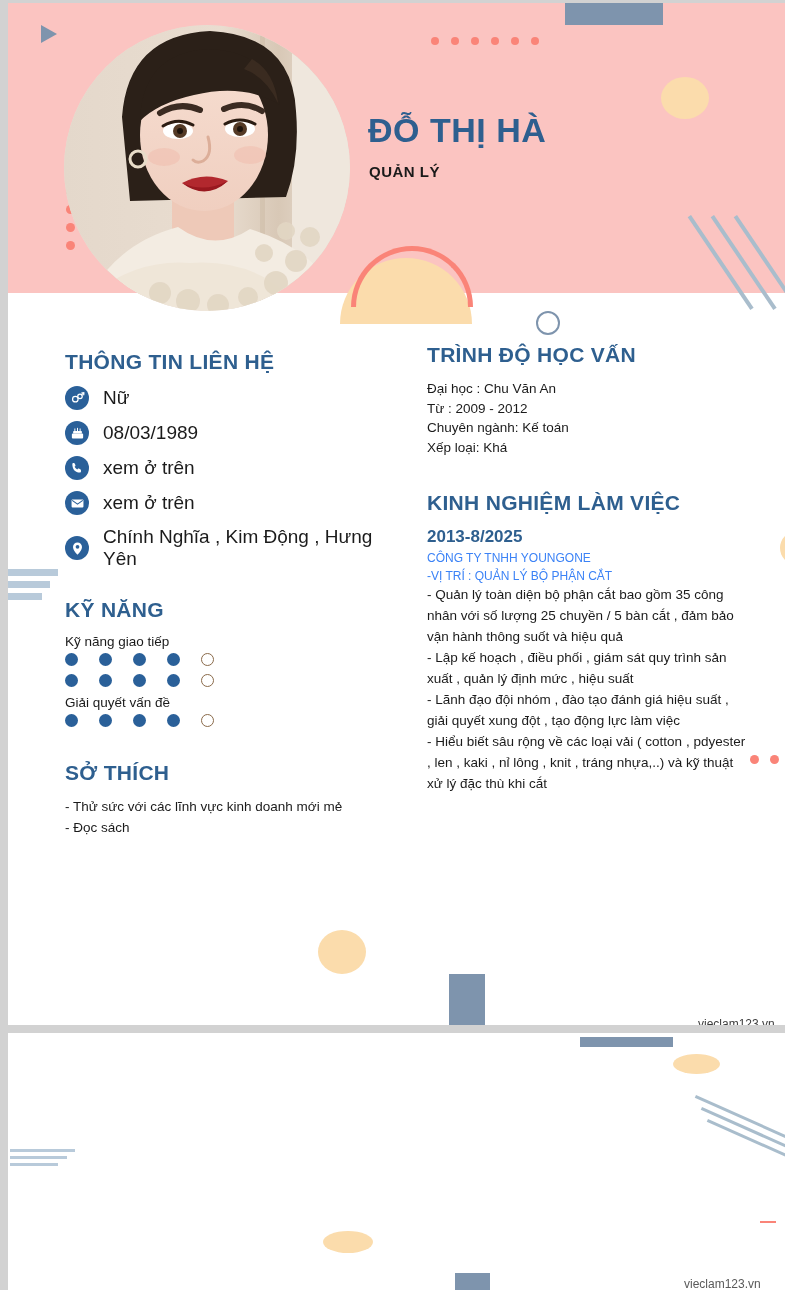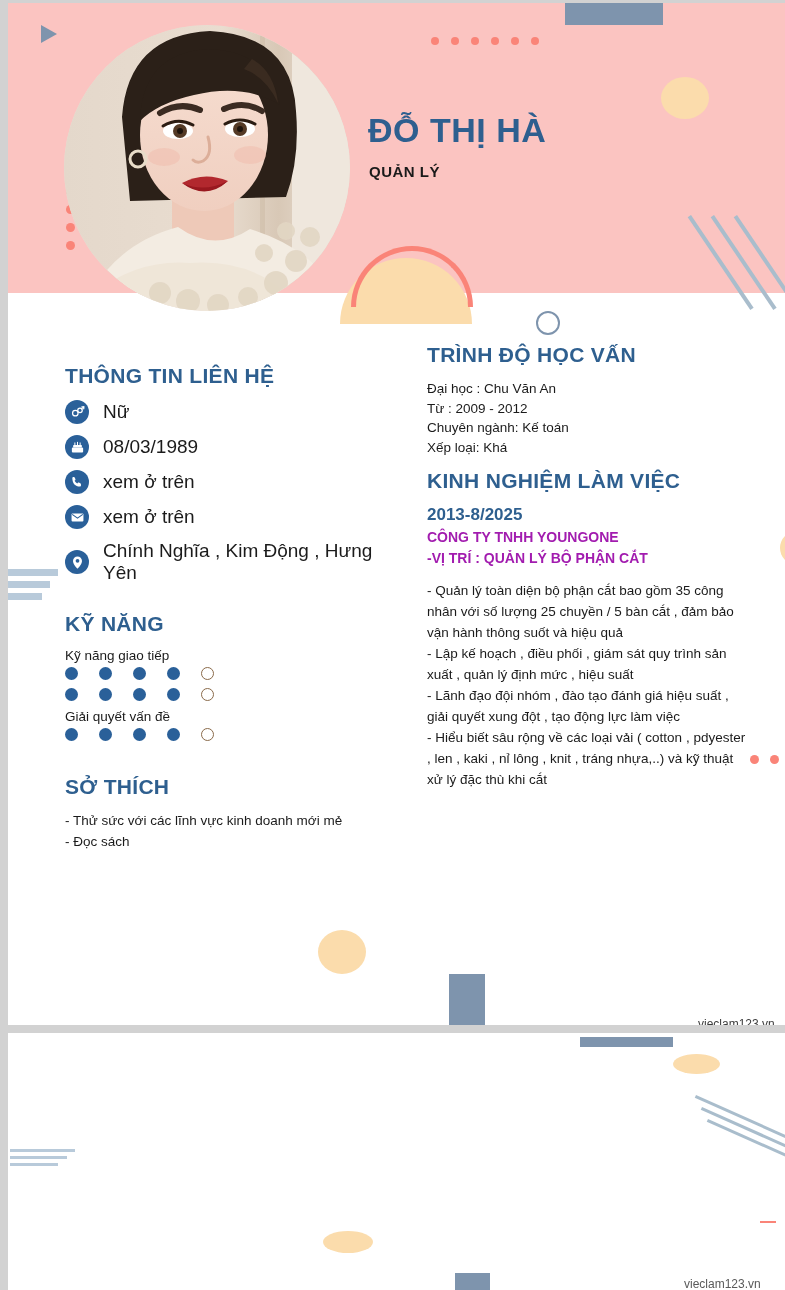--- a/index.html
+++ b/index.html
@@ -163,21 +163,21 @@
   }
   .watermark {
     position: absolute;
     left: 690px; top: 1014px;
     font-size: 12px;
     color: #3d3d3d;
     white-space: nowrap;
   }
 
   
-  .col-left { position: absolute; left: 57px; top: 361px; width: 345px; }
+  .col-left { position: absolute; left: 57px; top: 347px; width: 345px; }
   .col-right { position: absolute; left: 419px; top: 340px; width: 320px; }
 
   .sec-title {
     font-size: 21px;
     font-weight: bold;
     color: #2e5f8f;
     letter-spacing: 0.3px;
     margin-bottom: 12px;
     white-space: nowrap;
   }
@@ -212,21 +212,21 @@
   .dots span.off { background: transparent; border: 1.5px solid #8a6a4a; }
 
   .body-line { font-size: 13.5px; color: #1b1b1b; line-height: 1.45; }
   .body-block { font-size: 13.5px; color: #1b1b1b; line-height: 1.55; }
   .exp-date {
     font-size: 17px;
     font-weight: bold;
     color: #2e5f8f;
     margin-bottom: 2px;
   }
-  .exp-caps { font-size: 14px; color: #a21caf; line-height: 1.5; font-weight: bold; }
+  .exp-caps { font-size: 12px; color: #3b82f6; line-height: 1.5; }
 
   
   .page2 {
     position: absolute;
     left: 8px; top: 1033px;
     width: 777px; height: 257px;
     background: #ffffff;
     overflow: hidden;
   }
   .p2-rect {
@@ -502,26 +502,26 @@
     </div>
 
     <div class="col-right">
 
       <div class="sec-title">TRÌNH ĐỘ HỌC VẤN</div>
       <div class="body-line">Đại học : Chu Văn An</div>
       <div class="body-line">Từ : 2009 - 2012</div>
       <div class="body-line">Chuyên ngành: Kế toán</div>
       <div class="body-line">Xếp loại: Khá</div>
 
-      <div class="sec-title" style="margin-top:12px;">KINH NGHIỆM LÀM VIỆC</div>
+      <div class="sec-title" style="margin-top:34px;">KINH NGHIỆM LÀM VIỆC</div>
 
       <div class="exp-date">2013-8/2025</div>
       <div class="exp-caps">CÔNG TY TNHH YOUNGONE</div>
       <div class="exp-caps">-VỊ TRÍ : QUẢN LÝ BỘ PHẬN CẮT</div>
-      <div class="body-block" style="margin-top:12px;">- Quản lý toàn diện bộ phận cắt bao gồm 35 công nhân với số lượng 25 chuyền / 5 bàn cắt , đảm bảo vận hành thông suốt và hiệu quả</div>
+      <div class="body-block" style="margin-top:0;">- Quản lý toàn diện bộ phận cắt bao gồm 35 công nhân với số lượng 25 chuyền / 5 bàn cắt , đảm bảo vận hành thông suốt và hiệu quả</div>
       <div class="body-block">- Lập kế hoạch , điều phối , giám sát quy trình sản xuất , quản lý định mức , hiệu suất</div>
       <div class="body-block">- Lãnh đạo đội nhóm , đào tạo đánh giá hiệu suất , giải quyết xung đột , tạo động lực làm việc</div>
       <div class="body-block">- Hiểu biết sâu rộng về các loại vải ( cotton , pdyester , len , kaki , nỉ lông , knit , tráng nhựa,..) và kỹ thuật xử lý đặc thù khi cắt</div>
     </div>
 
     <div class="watermark">vieclam123.vn</div>
   </div>
 
   <div class="page2">
     <div class="p2-rect"></div>

